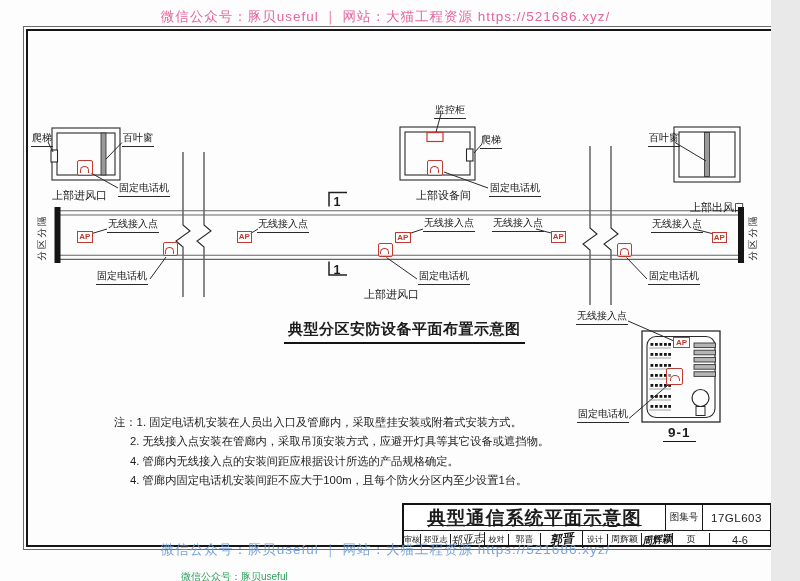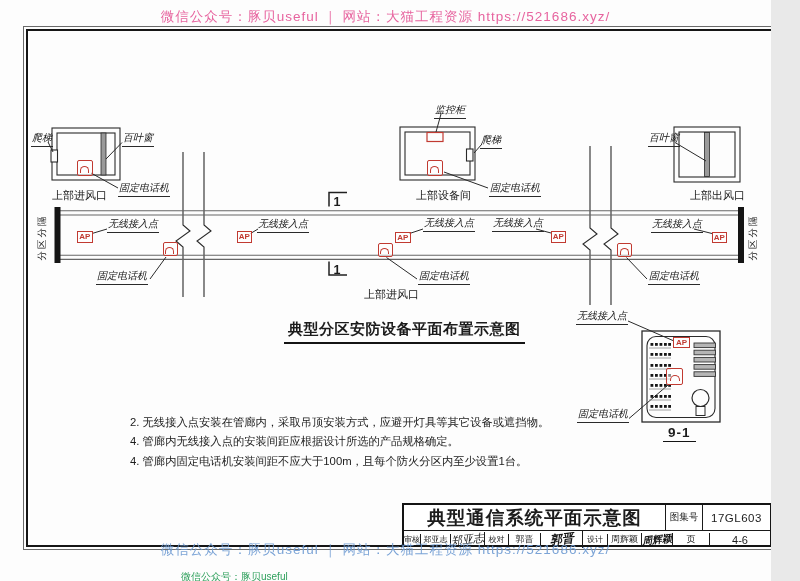--- a/index.html
+++ b/index.html
@@ -10,21 +10,21 @@
         white-space:nowrap; z-index:6; }
   .wm-top { top:8px; color:var(--pink,#e7649f); }
   .wm-bottom { top:541px; color:var(--blue,#6d9ad2); opacity:.9; }
   .wm-corner { position:absolute; left:181px; top:570px; font-size:10px; color:var(--green,#2fa05c); z-index:6; }
   .frame-outer { position:absolute; left:23px; top:26px; width:754px; height:524px;
                  border:1px solid #6a6a6a; }
   .frame-inner { position:absolute; left:26px; top:29px; width:748px; height:518px;
                  border:2.6px solid #161616; }
   svg.linework { position:absolute; left:0; top:0; z-index:2; pointer-events:none; }
   .lbl { position:absolute; font-size:10px; white-space:nowrap; z-index:3; color:#161616; }
-  .ul  { border-bottom:1px solid #2a2a2a; padding:0 1px 1px 1px;font-style:italic; }
+  .ul  { border-bottom:1px solid #2a2a2a; padding:0 1px 1px 1px; }
   .cap { font-size:11px; }
   .vtext { width:52px; height:11px; text-align:center; font-size:9.5px; letter-spacing:2px;
            transform:rotate(-90deg); }
   .ap { position:absolute; width:15.5px; height:11.5px; border:1.3px solid var(--red,#c13a31);
         color:var(--red,#c13a31); font-size:8px; font-weight:bold; line-height:9.5px;
         text-align:center; z-index:4; background:rgba(255,255,255,.55); }
   .ap.big { width:17px; height:11px; }
   .phone { position:absolute; width:15px; height:14px; border:1.4px solid var(--red,#c13a31);
            border-radius:2px; z-index:4; background:rgba(255,255,255,.5); }
   .phone .handset { position:absolute; left:1.8px; top:4px; width:9px; height:6.5px;
@@ -39,21 +39,21 @@
         z-index:3; white-space:nowrap; }
   .notes .indent { margin-left:16px; }
   
   .tb { position:absolute; left:402px; top:503px; width:370px; height:44px;
         border:2px solid #141414; display:flex; flex-direction:column; background:#fff; z-index:4; }
   .tb-top { display:flex; height:27px; border-bottom:1px solid #1a1a1a; }
   .tb-bot { display:flex; flex:1;align-items:center; }
   .tbc { display:flex; align-items:center; justify-content:center; border-right:1px solid #1a1a1a;
          overflow:visible; white-space:nowrap; }
   .noR { border-right:none; }
-  .tb-title { flex-basis:262px; font-size:18.5px; font-weight:bold; letter-spacing:1px; }
+  .tb-title { flex-basis:262px; font-size:18.5px; font-weight:bold; letter-spacing:1px;text-decoration:underline; }
   .tb-atlas-l { flex-basis:37px; font-size:9.5px; }
   .tb-atlas-n { flex:1; font-size:11.5px; letter-spacing:.5px; }
   .s17{flex-basis:17px} .s30{flex-basis:30px} .s24{flex-basis:24px} .s32{flex-basis:32px}
   .s42{flex-basis:42px} .s25{flex-basis:25px} .s34{flex-basis:34px} .s37{flex-basis:37px}
   .fxs { font-size:8px; } .fs9 { font-size:9px; }
   .sig { font-family:"Liberation Serif", serif; font-style:italic; font-weight:bold;
          font-size:12px; transform:rotate(-6deg); color:#161616; }
   .sig.light { font-weight:normal; font-size:11px; }
   .flex1 { flex:1; font-size:11px; }
 </style>
@@ -200,21 +200,21 @@
   <div class="lbl ul" style="left:122px;top:131px">百叶窗</div>
   <div class="lbl ul" style="left:118px;top:181px">固定电话机</div>
   <div class="lbl cap" style="left:52px;top:188px">上部进风口</div>
 
   <div class="lbl ul" style="left:434px;top:103px">监控柜</div>
   <div class="lbl ul" style="left:480px;top:133px">爬梯</div>
   <div class="lbl ul" style="left:489px;top:181px">固定电话机</div>
   <div class="lbl cap" style="left:416px;top:188px">上部设备间</div>
 
   <div class="lbl ul" style="left:648px;top:131px">百叶窗</div>
-  <div class="lbl cap" style="left:690px;top:188px">上部出风口</div>
+  <div class="lbl cap" style="left:690px;top:200px">上部出风口</div>
 
   <div class="lbl vtext" style="left:15px;top:231.5px">分区分隔</div>
   <div class="lbl vtext" style="left:725.5px;top:231.5px">分区分隔</div>
 
   <div class="lbl ul" style="left:107px;top:217px">无线接入点</div>
   <div class="lbl ul" style="left:257px;top:217px">无线接入点</div>
   <div class="lbl ul" style="left:423px;top:215.5px">无线接入点</div>
   <div class="lbl ul" style="left:492px;top:215.5px">无线接入点</div>
   <div class="lbl ul" style="left:651px;top:217px">无线接入点</div>
 
@@ -250,20 +250,21 @@
 
   <div class="lbl ul" style="left:576px;top:309px">无线接入点</div>
   <div class="lbl ul" style="left:577px;top:407px">固定电话机</div>
   <div class="ap big" style="left:673px;top:337px">AP</div>
   <div class="phone big" style="left:666px;top:368px">
       <span class="handset"></span>
     </div>
   <div class="sec-cap">9-1</div>
 
   <div class="notes">
+    <div>注：1. 固定电话机安装在人员出入口及管廊内，采取壁挂安装或附着式安装方式。</div>
     <div class="indent">2. 无线接入点安装在管廊内，采取吊顶安装方式，应避开灯具等其它设备或遮挡物。</div>
     <div class="indent">4. 管廊内无线接入点的安装间距应根据设计所选的产品规格确定。</div>
     <div class="indent">4. 管廊内固定电话机安装间距不应大于100m，且每个防火分区内至少设置1台。</div>
   </div>
 
   <div class="tb">
     <div class="tb-top">
       <div class="tbc tb-title">典型通信系统平面示意图</div>
       <div class="tbc tb-atlas-l">图集号</div>
       <div class="tbc tb-atlas-n noR">17GL603</div>

